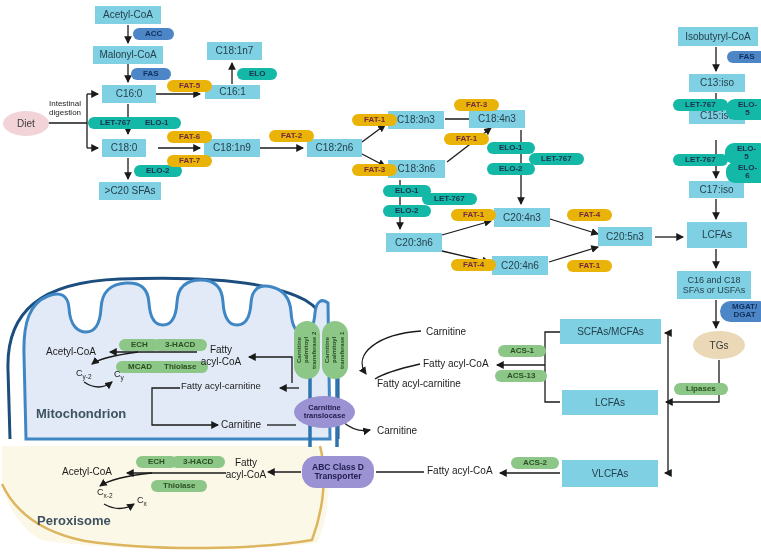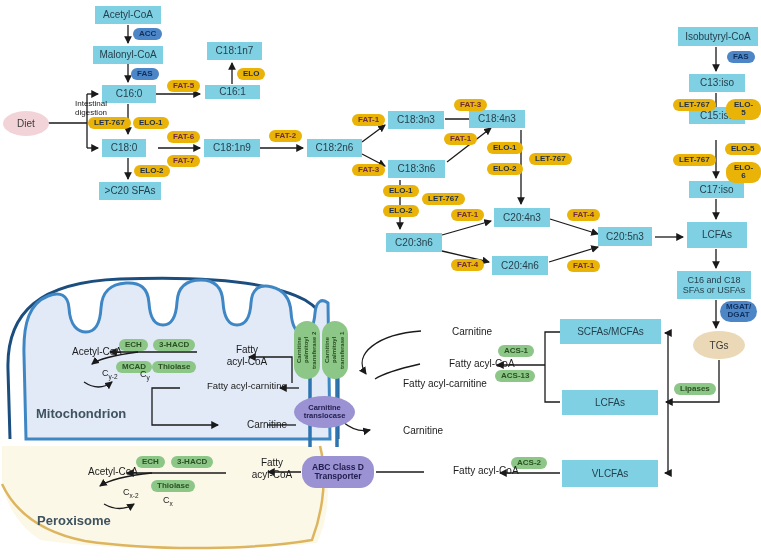--- a/index.html
+++ b/index.html
@@ -2,28 +2,28 @@
 <html><head>
 <meta charset="utf-8">
 <style>
   html,body{margin:0;padding:0;background:#fff;}
   #canvas{position:relative;width:761px;height:560px;background:#ffffff;overflow:hidden;
           font-family:"Liberation Sans","DejaVu Sans",sans-serif;}
   #canvas *{box-sizing:border-box;}
   svg.layer{position:absolute;left:0;top:0;z-index:1;}
   .box{position:absolute;z-index:2;background:#7fd0e2;color:#26414e;display:flex;align-items:center;
        justify-content:center;text-align:center;font-size:10px;font-weight:500;line-height:1.15;white-space:pre-line;}
-  .pill{position:absolute;z-index:2;border-radius:9px;font-size:8px;font-weight:700;padding:2px 6px;line-height:1.05;white-space:pre-line;text-align:center;}
+  .pill{position:absolute;z-index:2;border-radius:9px;font-size:8px;font-weight:700;padding:2px 12px;line-height:1.05;white-space:pre-line;text-align:center;}
   .pb{background:#4d86c6;color:#0f2f5d;}
-  .pg{background:#eab308;color:#1d2f4d;}
+  .pg{background:#14b8a6;color:#1d2f4d;}
   .pp{background:#eab308;color:#6f2b3f;}
   .pgr{background:#8cc787;color:#2a4f22;}
   .ellipse{position:absolute;z-index:2;border-radius:50%;display:flex;align-items:center;justify-content:center;
            font-size:10px;color:#3a3a3a;text-align:center;}
-  .lbl{position:absolute;z-index:2;font-size:10px;color:#1c1c1c;white-space:pre-line;line-height:1.15;margin-left:26px;}
+  .lbl{position:absolute;z-index:2;font-size:10px;color:#1c1c1c;white-space:pre-line;line-height:1.15;}
   .sub-lbl{font-size:9px;}
   .sub-lbl sub{font-size:6.5px;}
   .org-label{position:absolute;z-index:2;font-weight:700;font-size:13px;color:#3e525f;}
   .vpill{position:absolute;z-index:3;background:#8cc787;color:#274d1f;border-radius:13px;
          display:flex;align-items:center;justify-content:center;text-align:center;
          writing-mode:vertical-rl;transform:rotate(180deg);font-size:6px;font-weight:700;line-height:1.25;white-space:pre-line;}
   .purple{position:absolute;z-index:3;background:#9a92d2;color:#232051;display:flex;align-items:center;
           justify-content:center;text-align:center;font-weight:600;white-space:pre-line;line-height:1.1;}
 </style>
 </head>

